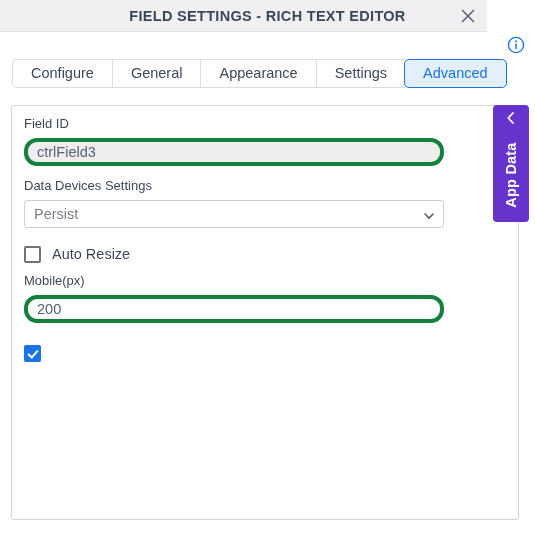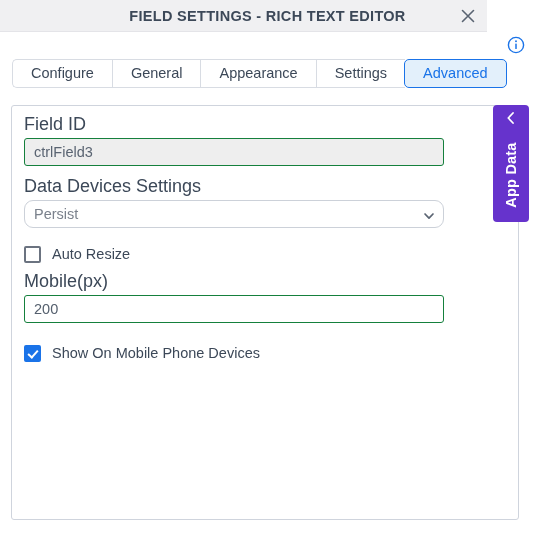--- a/index.html
+++ b/index.html
@@ -118,39 +118,39 @@
   }
 
   .form {
     position: absolute;
     left: 12px;
     top: 9px;
     width: 430px;
   }
 
   .field-label {
-    font-size: 18px;
+    font-size: 13px;
     color: #3c4858;
     margin: 0 0 5px 0;
     line-height: 18px;
   }
   .field-block { margin-bottom: 11px; }
 
   .text-input {
     display: block;
     width: 420px;
     height: 28px;
     box-sizing: border-box;
     padding: 0 9px;
     font-family: "Liberation Sans", sans-serif;
     font-size: 14.5px;
     color: #55606e;
     background: #ffffff;
-    border: 1px solid #15803d;
-    border-radius: 3px;
+    border: 4px solid #15803d;
+    border-radius: 13px;
     outline: none;
   }
   .text-input.disabled {
     background: #eeeeee;
     color: #5a6472;
   }
 
   .select-wrap {
     position: relative;
     width: 420px;
@@ -159,21 +159,21 @@
   .select-box {
     width: 420px;
     height: 28px;
     box-sizing: border-box;
     padding: 0 28px 0 9px;
     line-height: 26px;
     font-size: 14.5px;
     color: #7a818c;
     background: #ffffff;
     border: 1px solid #ccd1d9;
-    border-radius: 9px;
+    border-radius: 3px;
     cursor: pointer;
   }
   .select-chevron {
     position: absolute;
     right: 9px;
     top: 8px;
     pointer-events: none;
   }
 
   
@@ -318,21 +318,20 @@
     <div class="field-block">
       <div class="field-label">Mobile(px)</div>
       <input class="text-input" type="text" value="200" style="">
     </div>
 
     <div class="spacer-6"></div>
 
 
     <div class="check-row">
       <span class="checkbox checked"></span>
-      <span class="check-label">Show On Mobile Phone Devices</span>
     </div>
 
   </div>
 </div>
 
 <div class="app-data-tab">
   <span class="app-data-chevron">
     <svg width="14" height="14" viewBox="0 0 14 14" aria-hidden="true">
       <path d="M9 2 L4.3 7 L9 12" fill="none" stroke="#ffffff" stroke-width="1.8" stroke-linecap="round" stroke-linejoin="round"></path>
     </svg>

